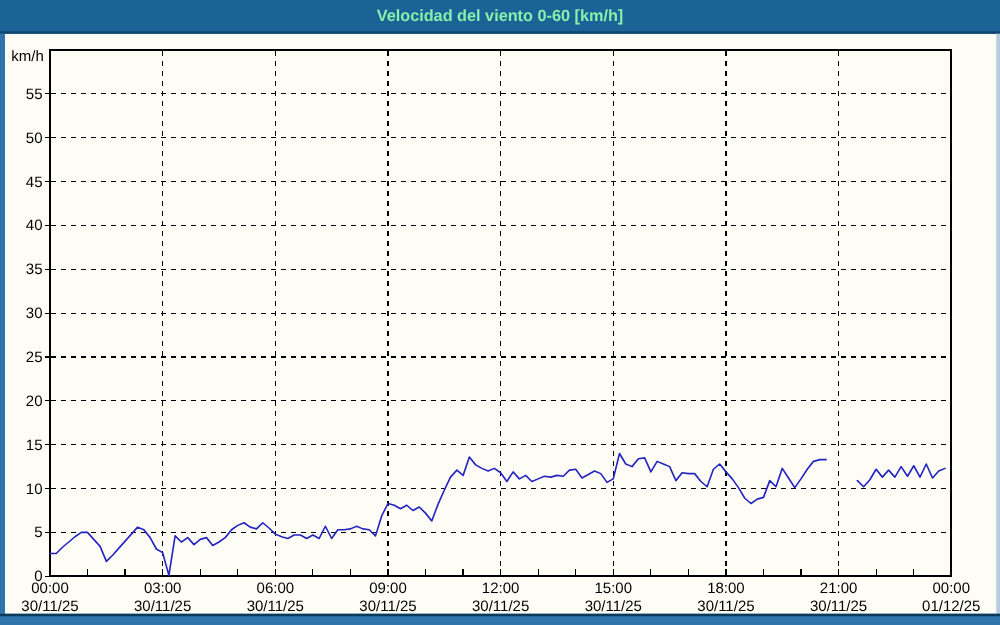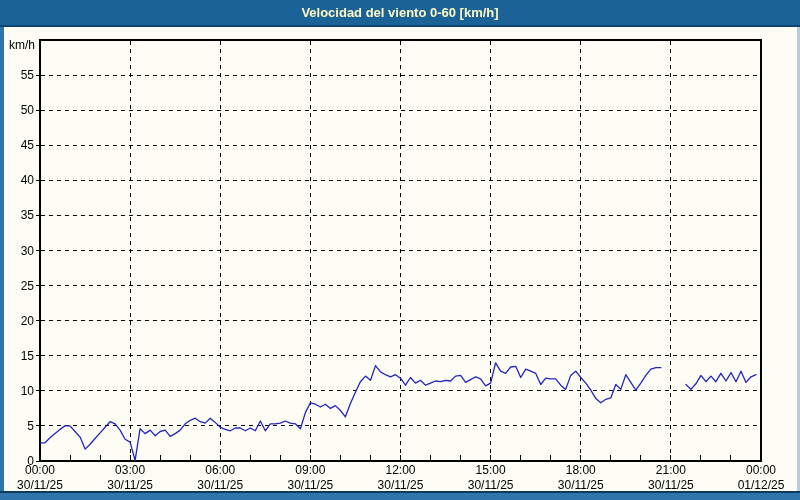--- a/index.html
+++ b/index.html
@@ -24,21 +24,21 @@
     font-family:"Liberation Sans",sans-serif;
     font-size:12px;fill:#000000;
   }
   svg text.unit{font-size:12px;}
 </style>
 </head>
 <body>
 
 <div class="window">
 
-  <div class="titlebar" style="background: rgb(27, 98, 150); color: #fef9c3;">Velocidad del viento 0-60 [km/h]</div>
+  <div class="titlebar" style="background: rgb(27, 98, 150); color: #86efac;">Velocidad del viento 0-60 [km/h]</div>
 
   <svg id="chart-svg" width="800" height="500" viewBox="0 0 800 500">
     <g id="grid-layer">
         <line x1="41" y1="425.9166666666667" x2="760" y2="425.9166666666667" stroke="#000000" stroke-width="1" stroke-dasharray="4 4" shape-rendering="crispEdges"></line>
         <line x1="41" y1="390.8333333333333" x2="760" y2="390.8333333333333" stroke="#000000" stroke-width="1" stroke-dasharray="4 4" shape-rendering="crispEdges"></line>
         <line x1="41" y1="355.75" x2="760" y2="355.75" stroke="#000000" stroke-width="1" stroke-dasharray="4 4" shape-rendering="crispEdges"></line>
         <line x1="41" y1="320.66666666666663" x2="760" y2="320.66666666666663" stroke="#000000" stroke-width="1" stroke-dasharray="4 4" shape-rendering="crispEdges"></line>
         <line x1="41" y1="285.58333333333337" x2="760" y2="285.58333333333337" stroke="#000000" stroke-width="1" stroke-dasharray="4 4" shape-rendering="crispEdges"></line>
         <line x1="41" y1="250.5" x2="760" y2="250.5" stroke="#000000" stroke-width="1" stroke-dasharray="4 4" shape-rendering="crispEdges"></line>
         <line x1="41" y1="215.41666666666666" x2="760" y2="215.41666666666666" stroke="#000000" stroke-width="1" stroke-dasharray="4 4" shape-rendering="crispEdges"></line>

